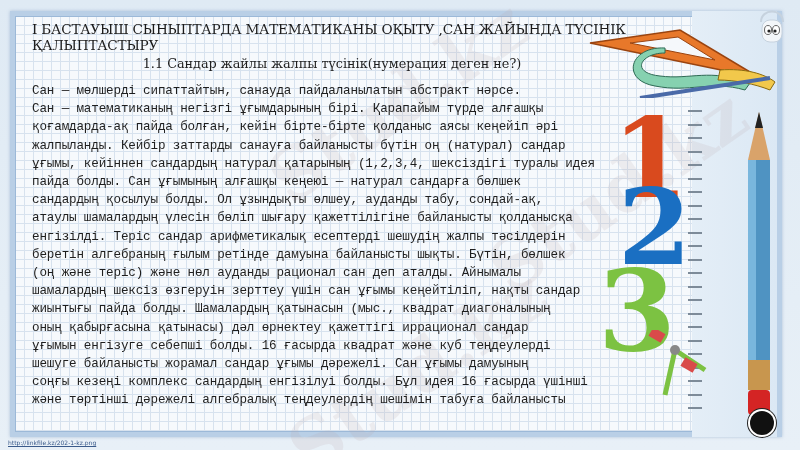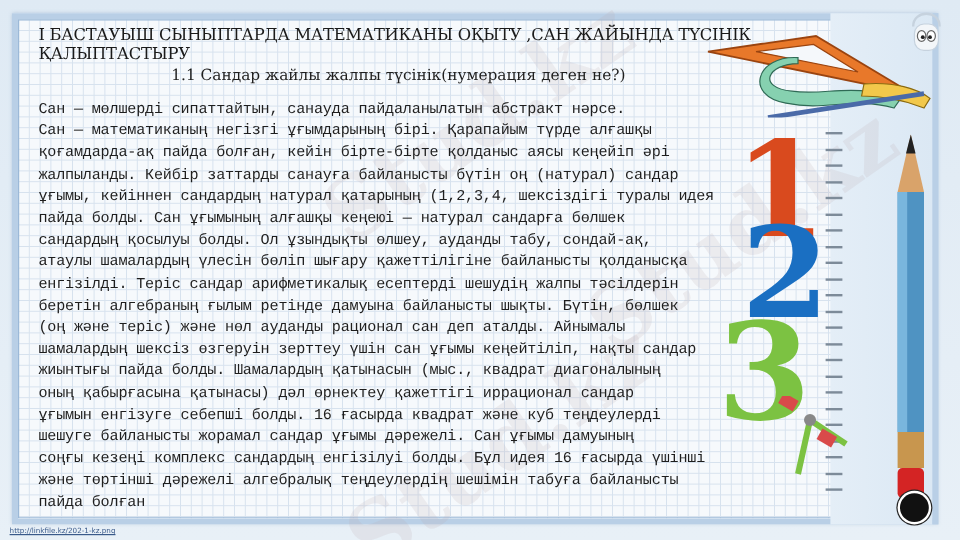--- a/index.html
+++ b/index.html
@@ -156,18 +156,17 @@
     <span class="line">енгізілді. Теріс сандар арифметикалық есептерді шешудің жалпы тәсілдерін</span>
     <span class="line">беретін алгебраның ғылым ретінде дамуына байланысты шықты. Бүтін, бөлшек</span>
     <span class="line">(оң және теріс) және нөл ауданды рационал сан деп аталды. Айнымалы</span>
     <span class="line">шамалардың шексіз өзгеруін зерттеу үшін сан ұғымы кеңейтіліп, нақты сандар</span>
     <span class="line">жиынтығы пайда болды. Шамалардың қатынасын (мыс., квадрат диагоналының</span>
     <span class="line">оның қабырғасына қатынасы) дәл өрнектеу қажеттігі иррационал сандар</span>
     <span class="line">ұғымын енгізуге себепші болды. 16 ғасырда квадрат және куб теңдеулерді</span>
     <span class="line">шешуге байланысты жорамал сандар ұғымы дәрежелі. Сан ұғымы дамуының</span>
     <span class="line">соңғы кезеңі комплекс сандардың енгізілуі болды. Бұл идея 16 ғасырда үшінші</span>
     <span class="line">және төртінші дәрежелі алгебралық теңдеулердің шешімін табуға байланысты</span>
-    <span class="line">пайда болған</span>
   </p>
 </div>
 
 <a class="footer-link">http://linkfile.kz/202-1-kz.png</a>
 <div class="nav-button"></div>
 
 </body></html>

